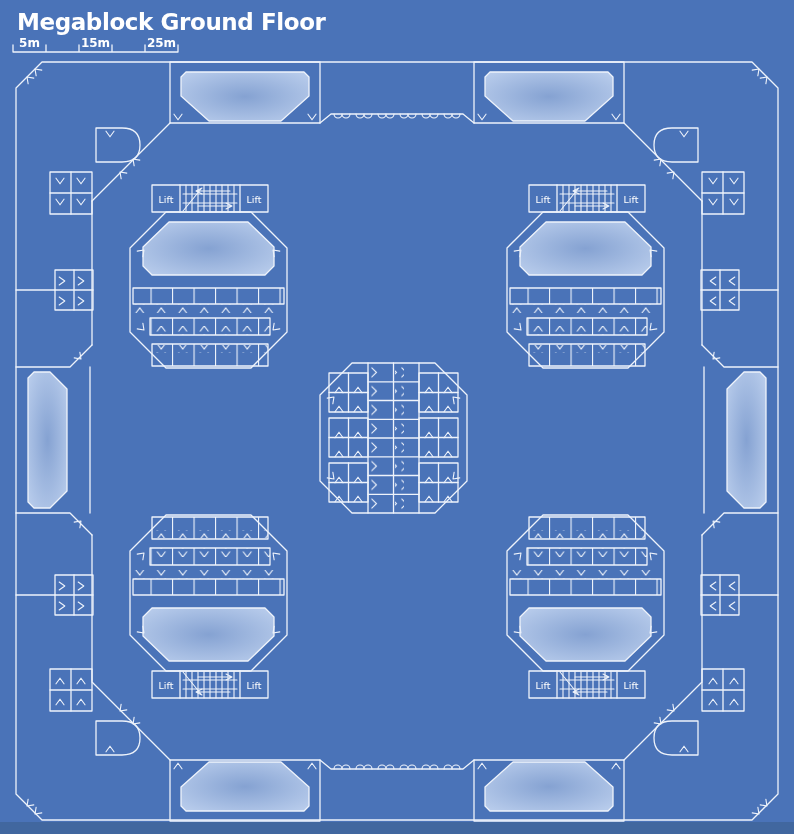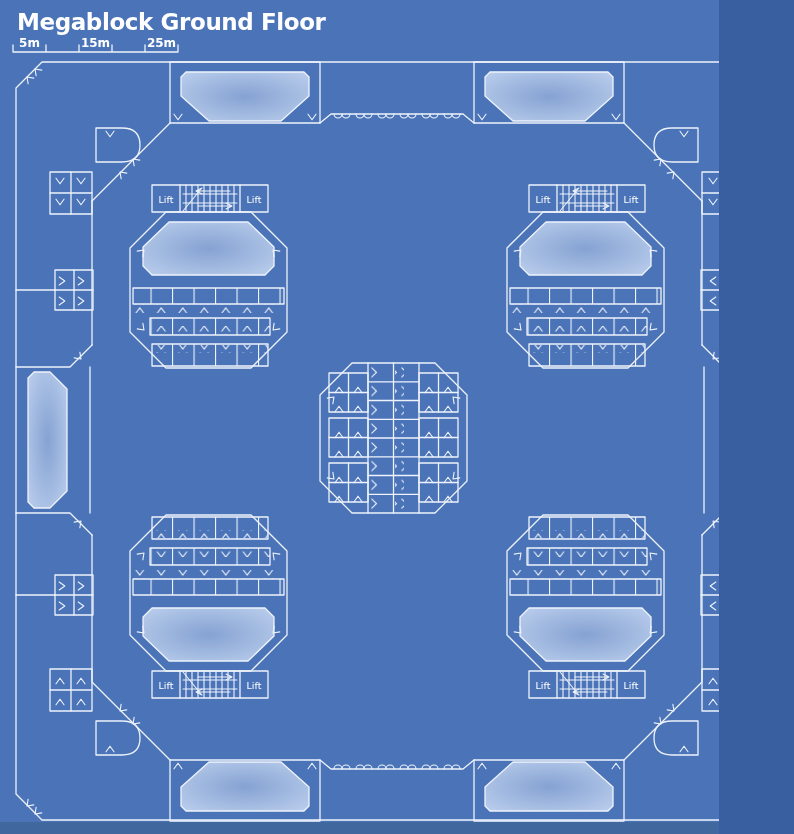--- a/index.html
+++ b/index.html
@@ -1,16 +1,16 @@
 <!DOCTYPE html>
 <html style="--background: #4a73b8; --line: #eef3fb; --hall-fill-center: #85a2d2; --hall-fill-edge: #bdd0ee; --footer-strip: #41679f; --text: #ffffff;"><head>
 <meta charset="utf-8">
 <style>
   html,body{margin:0;padding:0;background:#3a5fa0;}
-  .stage{position:relative;width:719px;height:834px;overflow:hidden;background:var(--background,#4a73b8);}
+  .stage{position:relative;width:794px;height:834px;overflow:hidden;background:var(--background,#4a73b8);}
   svg{position:absolute;left:0;top:0;display:block;}
   .w{stroke:var(--line,#eef3fb);stroke-width:1.3;fill:none;stroke-linejoin:round;stroke-linecap:round;}
   .wt{stroke:var(--line,#eef3fb);stroke-width:1.1;fill:none;stroke-linejoin:round;stroke-linecap:round;}
   .patr{stroke:none;}
   pattern path{stroke:var(--line,#eef3fb);stroke-width:1.1;fill:none;}
   .fillhall{fill:url(#hallFill);stroke:var(--line,#eef3fb);stroke-width:1.3;stroke-linejoin:round;}
   text{fill:var(--text,#ffffff);font-family:"DejaVu Sans","Liberation Sans",sans-serif;}
   .title{font-size:23px;font-weight:bold;letter-spacing:-0.4px;}
   .scalelbl{font-size:12px;font-weight:bold;text-anchor:middle;}
   .liftlbl{font-size:9.5px;text-anchor:middle;}

